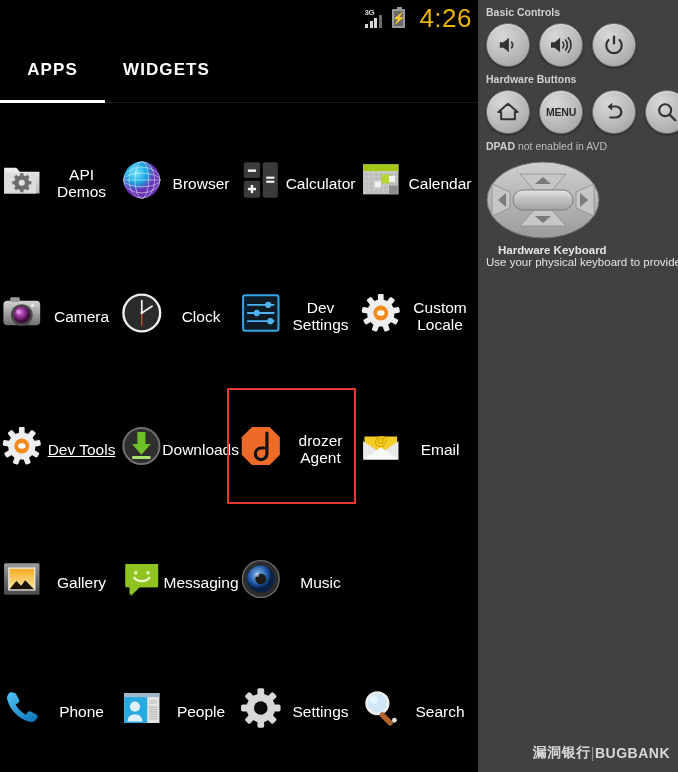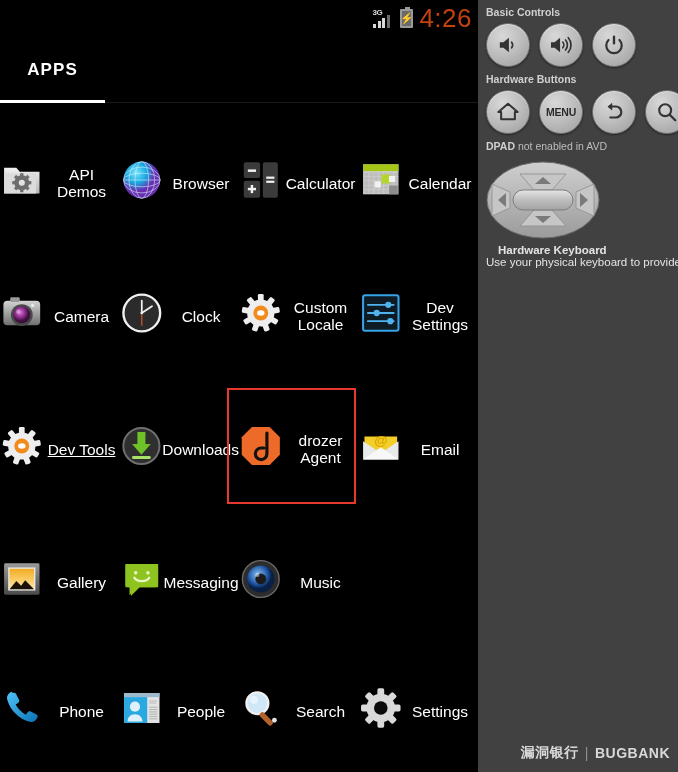--- a/index.html
+++ b/index.html
@@ -31,21 +31,21 @@
   .signal .bars { position:absolute; bottom:1px; left:1px; display:flex; align-items:flex-end; gap:1.5px; }
   .signal .bars i { display:block; width:3px; background:#d8d8d8; }
   .signal .bars i:nth-child(1){height:4px;}
   .signal .bars i:nth-child(2){height:7px;}
   .signal .bars i:nth-child(3){height:10px;}
   .signal .bars i:nth-child(4){height:13px;background:#6d6d6d;}
   .signal .g3 { position:absolute; top:-1px; left:0px; font-size:8px; color:#d8d8d8; font-weight:bold; letter-spacing:-0.3px;}
   .battery { width:13px; height:19px; border:2px solid #9a9a9a; border-radius:1px; position:relative; background:#6a6a6a;}
   .battery:before { content:""; position:absolute; top:-4px; left:3px; width:5px; height:2px; background:#9a9a9a; }
   .battery .bolt { position:absolute; inset:0; display:flex; align-items:center; justify-content:center; color:#e8e8e8; font-size:11px; line-height:1; }
-  #clock-text { color:#c2410c; font-size:26px; font-weight:300; letter-spacing:0.5px; margin-left:0; }
+  #clock-text { color:#eab308; font-size:26px; font-weight:300; letter-spacing:0.5px; margin-left:8px; }
 
   
   #tabbar { position:relative; height:66px; background:#000; display:flex; align-items:flex-start; }
   .tab { color:#ffffff; font-size:17px; font-weight:bold; letter-spacing:1.1px;
          height:100%; display:flex; align-items:center; }
   #tab-apps { width:105px; justify-content:center; }
   #tab-widgets { padding:0 18px; }
   #tab-underline { position:absolute; left:0; bottom:0; width:105px; height:3px; background:#ffffff; }
   #tabbar-divider { position:absolute; left:105px; right:0; bottom:0; height:1px; background:#1a1a1a; }
 
@@ -91,21 +91,21 @@
   #dpad { width:115px; height:80px; position:relative; }
 
   #hw-keyboard { padding:4px 0 0 8px; }
   #hw-keyboard .hk-title { color:#e4e4e4; font-size:11.5px; font-weight:bold;padding-left:12px; }
   #hw-keyboard .hk-sub { color:#e4e4e4; font-size:11.5px; white-space:nowrap; }
 
   
   #watermark {
     position:absolute; right:8px; bottom:10px;
     color:#d9d9d9; font-size:14px; font-weight:bold;
-    display:flex; align-items:center; gap:6px;
+    display:flex; align-items:center; 
     letter-spacing:0.5px;
   }
   #watermark .wm-sep { color:#8e8e8e; font-weight:normal; }
 </style>
 </head>
 <body>
 
 <div id="root">
 
   <div id="phone">
@@ -123,20 +123,21 @@
         </div>
         <div class="battery">
           <span class="bolt">⚡</span>
         </div>
         <div id="clock-text">4:26</div>
       </div>
     </div>
 
     <div id="tabbar">
       <div class="tab" id="tab-apps">APPS</div>
+      <div class="tab" id="tab-widgets">WIDGETS</div>
       <div id="tabbar-divider"></div>
       <div id="tab-underline"></div>
     </div>
 
     <div id="appgrid">
         <div class="app-row">
           <div class="app-cell">
             <div class="icon-wrap">
               <svg class="ico" viewBox="0 0 64 64">
       <defs>
@@ -286,20 +287,36 @@
       <line x1="32" y1="32" x2="47" y2="22" stroke="#f0f0f0" stroke-width="2.6" stroke-linecap="round"></line>
       <line x1="32" y1="32" x2="32" y2="50" stroke="#d8552a" stroke-width="1.8" stroke-linecap="round"></line>
       <circle cx="32" cy="32" r="2" fill="#f0f0f0"></circle>
               </svg>
             </div>
             <div class="app-label" style="white-space: pre-line;">Clock</div>
           </div>
           <div class="app-cell">
             <div class="icon-wrap">
               <svg class="ico" viewBox="0 0 64 64">
+      <rect x="6" y="6" width="52" height="52" rx="3" fill="#0e1a24" stroke="#34a3e8" stroke-width="3"></rect>
+      <g stroke="#4fb3f0" stroke-width="2.6" stroke-linecap="round">
+        <line x1="13" y1="20" x2="51" y2="20"></line>
+                  <line x1="13" y1="32" x2="51" y2="32"></line>
+                  <line x1="13" y1="44" x2="51" y2="44"></line>
+                </g>
+      <circle cx="43" cy="20" r="4.6" fill="#4fb3f0"></circle>
+                <circle cx="26" cy="32" r="4.6" fill="#4fb3f0"></circle>
+                <circle cx="46" cy="44" r="4.6" fill="#4fb3f0"></circle>
+              </svg>
+            </div>
+            <div class="app-label" style="white-space: pre-line;">Dev Settings</div>
+          </div>
+          <div class="app-cell">
+            <div class="icon-wrap">
+              <svg class="ico" viewBox="0 0 64 64">
       <g transform="translate(32,32)">
         <g fill="#eeeeee">
                     <rect x="-4.2" y="-28" width="8.4" height="12" rx="2" transform="rotate(0)"></rect>
                     <rect x="-4.2" y="-28" width="8.4" height="12" rx="2" transform="rotate(40)"></rect>
                     <rect x="-4.2" y="-28" width="8.4" height="12" rx="2" transform="rotate(80)"></rect>
                     <rect x="-4.2" y="-28" width="8.4" height="12" rx="2" transform="rotate(120)"></rect>
                     <rect x="-4.2" y="-28" width="8.4" height="12" rx="2" transform="rotate(160)"></rect>
                     <rect x="-4.2" y="-28" width="8.4" height="12" rx="2" transform="rotate(200)"></rect>
                     <rect x="-4.2" y="-28" width="8.4" height="12" rx="2" transform="rotate(240)"></rect>
                     <rect x="-4.2" y="-28" width="8.4" height="12" rx="2" transform="rotate(280)"></rect>
@@ -307,36 +324,20 @@
                   </g>
         <circle r="20" fill="#eeeeee"></circle>
         <circle r="11" fill="#f28b1e"></circle>
         <ellipse rx="5.5" ry="4" fill="#fff"></ellipse>
       </g>
               </svg>
             </div>
             <div class="app-label" style="white-space: pre-line;">Custom
 Locale</div>
           </div>
-          <div class="app-cell">
-            <div class="icon-wrap">
-              <svg class="ico" viewBox="0 0 64 64">
-      <rect x="6" y="6" width="52" height="52" rx="3" fill="#0e1a24" stroke="#34a3e8" stroke-width="3"></rect>
-      <g stroke="#4fb3f0" stroke-width="2.6" stroke-linecap="round">
-        <line x1="13" y1="20" x2="51" y2="20"></line>
-                  <line x1="13" y1="32" x2="51" y2="32"></line>
-                  <line x1="13" y1="44" x2="51" y2="44"></line>
-                </g>
-      <circle cx="43" cy="20" r="4.6" fill="#4fb3f0"></circle>
-                <circle cx="26" cy="32" r="4.6" fill="#4fb3f0"></circle>
-                <circle cx="46" cy="44" r="4.6" fill="#4fb3f0"></circle>
-              </svg>
-            </div>
-            <div class="app-label" style="white-space: pre-line;">Dev Settings</div>
-          </div>
         </div>
         <div class="app-row">
           <div class="app-cell">
             <div class="icon-wrap">
               <svg class="ico" viewBox="0 0 64 64">
       <g transform="translate(32,32)">
         <g fill="#eeeeee">
                     <rect x="-4.2" y="-28" width="8.4" height="12" rx="2" transform="rotate(0)"></rect>
                     <rect x="-4.2" y="-28" width="8.4" height="12" rx="2" transform="rotate(40)"></rect>
                     <rect x="-4.2" y="-28" width="8.4" height="12" rx="2" transform="rotate(80)"></rect>
@@ -473,48 +474,48 @@
                   <rect x="43" y="47" width="12" height="1.8"></rect>
                 </g>
       <rect x="43" y="20" width="11" height="6" fill="#cfcfcf"></rect>
               </svg>
             </div>
             <div class="app-label" style="white-space: pre-line;">People</div>
           </div>
           <div class="app-cell">
             <div class="icon-wrap">
               <svg class="ico" viewBox="0 0 64 64">
-      <circle cx="27" cy="25" r="16" fill="#cfe7f7" stroke="#f0f0f0" stroke-width="3.5"></circle>
-      <circle cx="22" cy="20" r="6" fill="#eaf6ff" opacity=".85"></circle>
-      <rect x="36" y="36" width="8" height="24" rx="3.2" transform="rotate(-45 40 48)" fill="#b4622b"></rect>
-      <circle cx="52" cy="50" r="3.5" fill="#e2e2e2"></circle>
-              </svg>
-            </div>
-            <div class="app-label" style="white-space: pre-line;">Search</div>
-          </div>
-          <div class="app-cell">
-            <div class="icon-wrap">
-              <svg class="ico" viewBox="0 0 64 64">
       <g transform="translate(32,32)">
         <g fill="#d9d9d9">
                     <rect x="-5" y="-29" width="10" height="13" rx="2.4" transform="rotate(0)"></rect>
                     <rect x="-5" y="-29" width="10" height="13" rx="2.4" transform="rotate(45)"></rect>
                     <rect x="-5" y="-29" width="10" height="13" rx="2.4" transform="rotate(90)"></rect>
                     <rect x="-5" y="-29" width="10" height="13" rx="2.4" transform="rotate(135)"></rect>
                     <rect x="-5" y="-29" width="10" height="13" rx="2.4" transform="rotate(180)"></rect>
                     <rect x="-5" y="-29" width="10" height="13" rx="2.4" transform="rotate(225)"></rect>
                     <rect x="-5" y="-29" width="10" height="13" rx="2.4" transform="rotate(270)"></rect>
                     <rect x="-5" y="-29" width="10" height="13" rx="2.4" transform="rotate(315)"></rect>
                   </g>
         <circle r="21" fill="#d9d9d9"></circle>
         <circle r="10" fill="#0b0b0b"></circle>
       </g>
               </svg>
             </div>
             <div class="app-label" style="white-space: pre-line;">Settings</div>
+          </div>
+          <div class="app-cell">
+            <div class="icon-wrap">
+              <svg class="ico" viewBox="0 0 64 64">
+      <circle cx="27" cy="25" r="16" fill="#cfe7f7" stroke="#f0f0f0" stroke-width="3.5"></circle>
+      <circle cx="22" cy="20" r="6" fill="#eaf6ff" opacity=".85"></circle>
+      <rect x="36" y="36" width="8" height="24" rx="3.2" transform="rotate(-45 40 48)" fill="#b4622b"></rect>
+      <circle cx="52" cy="50" r="3.5" fill="#e2e2e2"></circle>
+              </svg>
+            </div>
+            <div class="app-label" style="white-space: pre-line;">Search</div>
           </div>
         </div>
       </div>
 
     <div id="drozer-highlight" style="border-color: rgb(232, 55, 44);"></div>
   </div>
 
   <div id="panel">
 
     <div class="panel-section-label">Basic Controls</div>

